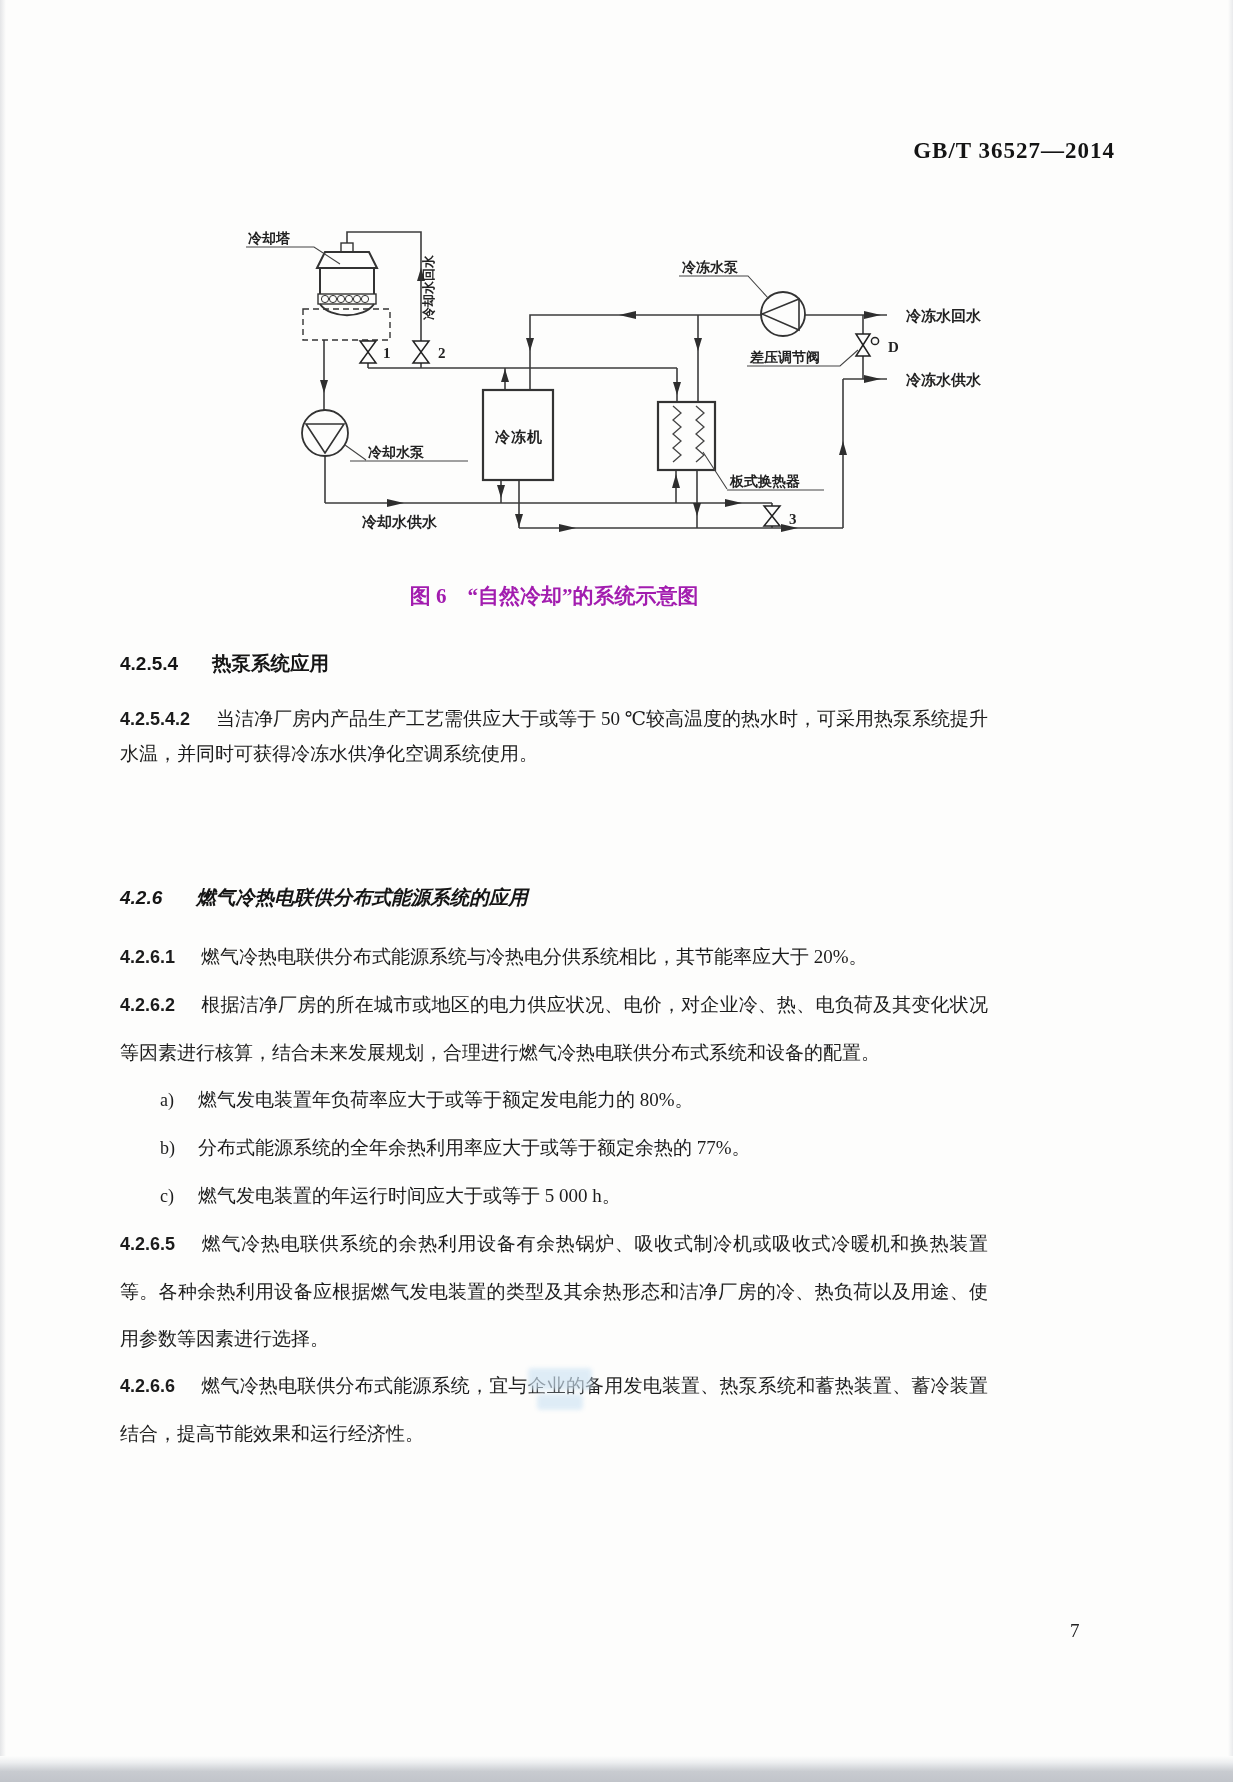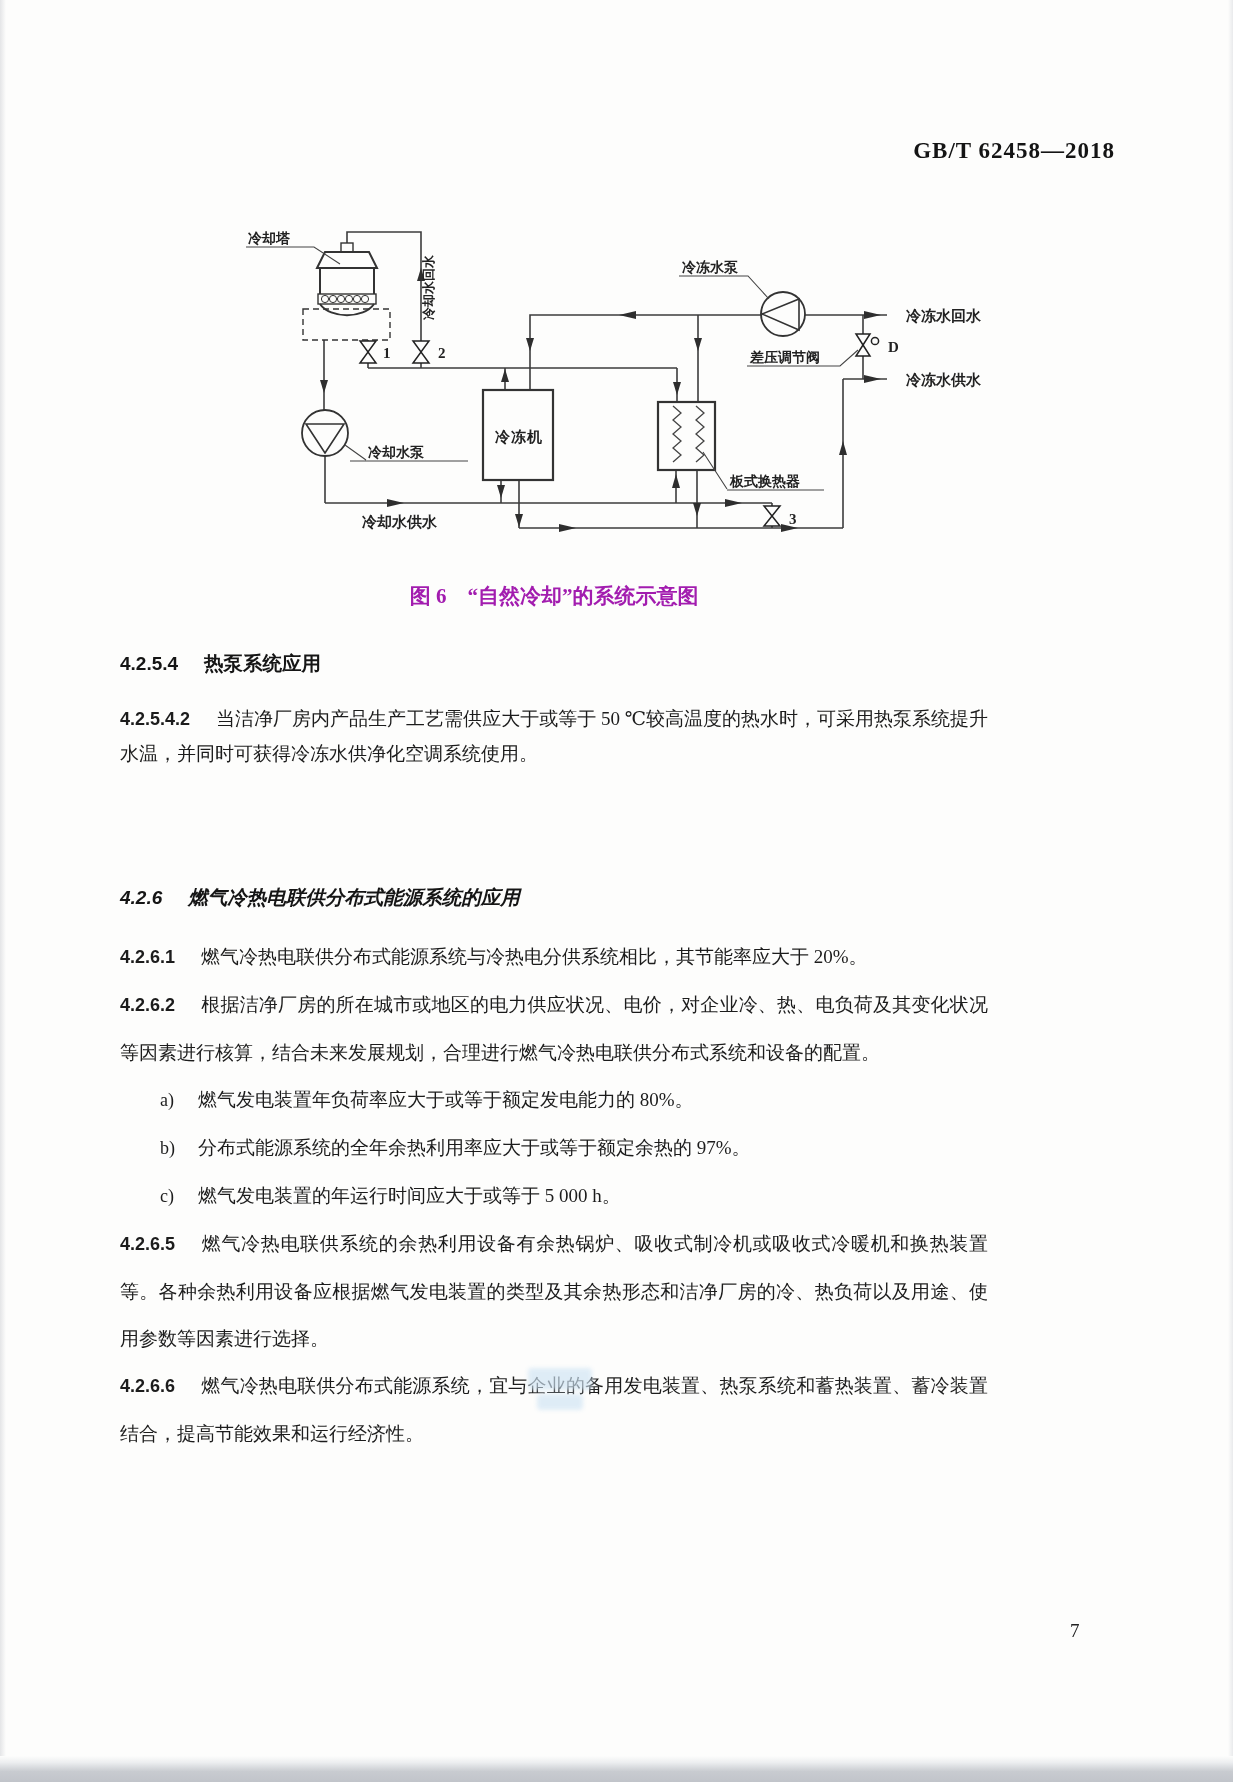--- a/index.html
+++ b/index.html
@@ -21,21 +21,21 @@
   .diagram{position:absolute;left:190px;top:170px;}
   .diagram text{font-family:"Liberation Serif","DejaVu Serif",serif;font-weight:bold;fill:#222;}
   .fig-caption{
     position:absolute;left:120px;top:582px;width:868px;text-align:center;
     font-weight:bold;font-size:21px;color:#a21caf;
   }
   .clause-heading{
     position:absolute;left:120px;width:868px;
     font-weight:bold;font-size:19.5px;color:#151515;white-space:nowrap;
   }
-  .clause-heading .num{font-family:"Liberation Sans","DejaVu Sans",sans-serif;font-size:19px;margin-right:26px;}
+  .clause-heading .num{font-family:"Liberation Sans","DejaVu Sans",sans-serif;font-size:19px;margin-right:34px;}
   .h1-pos{top:650px;}
   .h2-pos{top:884px;font-style:italic;}
   .textblock{
     position:absolute;left:120px;width:868px;
     font-size:19px;text-align:justify;color:#1c1c1c;
   }
   .blockA{top:702px;line-height:34.5px;}
   .blockB{top:933px;line-height:47px;}
   .textblock p{margin:0;padding:0;}
   .textblock .num{
@@ -49,21 +49,21 @@
   .wm1{left:528px;top:1368px;width:64px;height:22px;}
   .wm2{left:537px;top:1394px;width:46px;height:16px;}
 </style>
 </head>
 <body>
 
 <div class="page">
   <div class="edge-left"></div>
   <div class="edge-right"></div>
 
-  <div class="std-header">GB/T 62458—2018</div>
+  <div class="std-header">GB/T 36527—2014</div>
 
   <svg class="diagram" width="810" height="380" viewBox="190 170 810 380">
     <g fill="none" stroke="#3c3c3c" stroke-width="1.6">
 
       <g>
         <path d="M347,252 V232 H421 V341"></path>
         <path d="M421,363 V368"></path>
       </g>
 
       <g>
@@ -200,21 +200,21 @@
   </div>
 
   <div class="clause-heading h2-pos">
     <span class="num">4.2.6</span><span>燃气冷热电联供分布式能源系统的应用</span>
   </div>
 
   <div class="textblock blockB">
     <p><span class="num">4.2.6.1</span><span>燃气冷热电联供分布式能源系统与冷热电分供系统相比，其节能率应大于 20%。</span></p>
     <p><span class="num">4.2.6.2</span><span>根据洁净厂房的所在城市或地区的电力供应状况、电价，对企业冷、热、电负荷及其变化状况等因素进行核算，结合未来发展规划，合理进行燃气冷热电联供分布式系统和设备的配置。</span></p>
     <p class="list"><span class="li-label">a)</span><span>燃气发电装置年负荷率应大于或等于额定发电能力的 80%。</span></p>
-    <p class="list"><span class="li-label">b)</span><span>分布式能源系统的全年余热利用率应大于或等于额定余热的 97%。</span></p>
+    <p class="list"><span class="li-label">b)</span><span>分布式能源系统的全年余热利用率应大于或等于额定余热的 77%。</span></p>
     <p class="list"><span class="li-label">c)</span><span>燃气发电装置的年运行时间应大于或等于 5 000 h。</span></p>
     <p><span class="num">4.2.6.5</span><span>燃气冷热电联供系统的余热利用设备有余热锅炉、吸收式制冷机或吸收式冷暖机和换热装置等。各种余热利用设备应根据燃气发电装置的类型及其余热形态和洁净厂房的冷、热负荷以及用途、使用参数等因素进行选择。</span></p>
     <p><span class="num">4.2.6.6</span><span>燃气冷热电联供分布式能源系统，宜与企业的备用发电装置、热泵系统和蓄热装置、蓄冷装置结合，提高节能效果和运行经济性。</span></p>
   </div>
 
   <div class="wm wm1"></div>
   <div class="wm wm2"></div>
 
   <div class="page-number">7</div>
 

